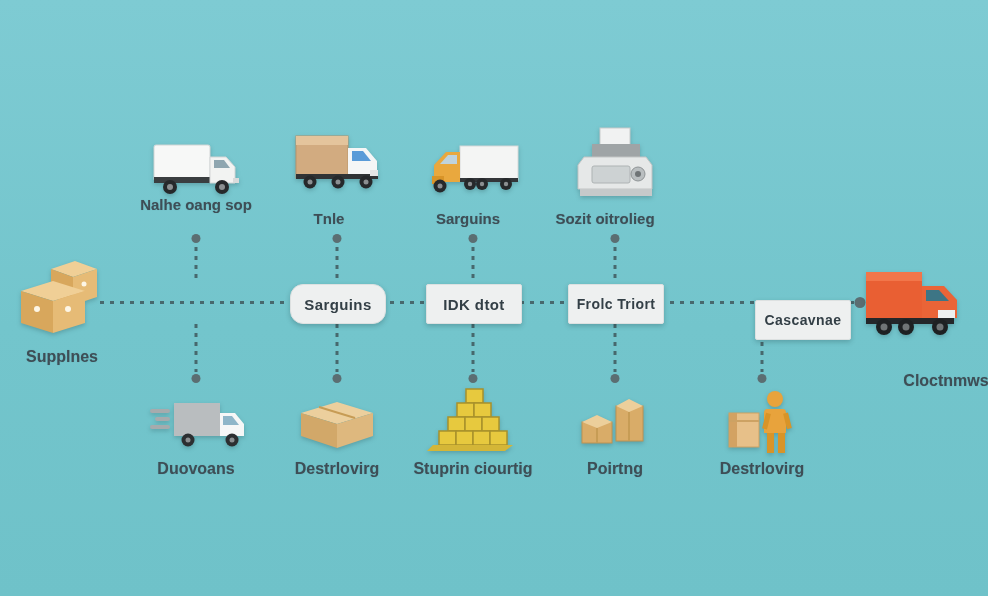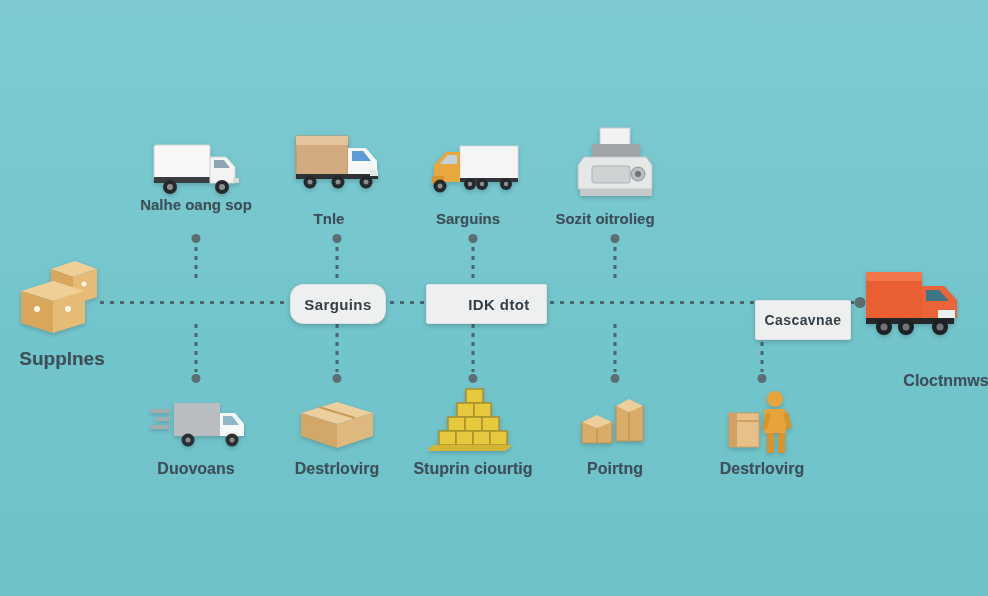--- a/index.html
+++ b/index.html
@@ -45,21 +45,21 @@
       <polygon points="38,12 60,20 60,48 38,40" fill="#d8a75c"></polygon>
       <polygon points="60,20 84,12 84,40 60,48" fill="#e6bb76"></polygon>
       <polygon points="8,34 40,24 72,34 40,44" fill="#f0cf96"></polygon>
       <polygon points="8,34 40,44 40,76 8,66" fill="#d8a75c"></polygon>
       <polygon points="40,44 72,34 72,66 40,76" fill="#e6bb76"></polygon>
       <circle cx="24" cy="52" r="3" fill="#fdf6e6"></circle>
       <circle cx="55" cy="52" r="3" fill="#fdf6e6"></circle>
       <circle cx="71" cy="27" r="2.5" fill="#fdf6e6"></circle>
     </svg>
   </div>
-  <div class="label" style="left:62px;top:348px;font-size:19px;">Supplnes</div>
+  <div class="label" style="left:62px;top:348px;font-size:16px;">Supplnes</div>
 
   <div class="icon-wrap" style="left:858px;top:255px;width:110px;height:96px;">
     <svg width="102" height="78" viewBox="0 0 102 78">
       <rect x="4" y="8" width="56" height="46" fill="#e95f33"></rect>
       <rect x="4" y="8" width="56" height="9" fill="#f2764a"></rect>
       <rect x="4" y="54" width="88" height="6" fill="#24272a"></rect>
       <path d="M60 22 h22 l13 14 v18 h-35 z" fill="#ea6437"></path>
       <path d="M64 26 h13 l10 11 h-23 z" fill="#3d7585"></path>
       <rect x="76" y="46" width="17" height="8" fill="#eef0f0"></rect>
       <circle cx="22" cy="63" r="8" fill="#1e2123"></circle>
@@ -151,21 +151,21 @@
         <circle cx="46" cy="50" r="2.2" fill="#8b8f91"></circle>
       <circle cx="58" cy="50" r="6" fill="#26292b"></circle>
         <circle cx="58" cy="50" r="2.2" fill="#8b8f91"></circle>
       <circle cx="82" cy="50" r="6" fill="#26292b"></circle>
         <circle cx="82" cy="50" r="2.2" fill="#8b8f91"></circle>
     </svg>
   </div>
   <div class="label" style="left:468px;top:210px;">Sarguins</div>
   <div class="dot" style="left:473px;top:234px;"></div>
   <div class="v-line" style="left:473px;top:247px;height:36px;"></div>
-  <div class="node-box" style="left:426px;top:284px;font-size:15px;padding-left:25px;">IDK dtot</div>
+  <div class="node-box" style="left:426px;top:284px;font-size:15px;">IDK dtot</div>
   <div class="v-line" style="left:473px;top:324px;height:48px;"></div>
   <div class="dot" style="left:473px;top:374px;"></div>
   <div class="icon-wrap" style="left:421px;top:384px;width:104px;height:72px;">
     <svg width="100" height="70" viewBox="0 0 100 70">
       <g fill="#e7c93e" stroke="#a8912b" stroke-width="1.5">
         <rect x="43" y="4" width="17" height="14"></rect>
         <rect x="34" y="18" width="17" height="14"></rect>
           <rect x="51" y="18" width="17" height="14"></rect>
         <rect x="25" y="32" width="17" height="14"></rect>
           <rect x="42" y="32" width="17" height="14"></rect>
@@ -187,20 +187,21 @@
       <path d="M16 33 h62 l6 8 v24 h-74 v-24 z" fill="#e6e8e8" stroke="#c2c5c5"></path>
       <rect x="24" y="42" width="38" height="17" rx="2" fill="#cdd2d3" stroke="#aeb3b4"></rect>
       <circle cx="70" cy="50" r="7" fill="#b9bec0" stroke="#8f9496"></circle>
       <circle cx="70" cy="50" r="3" fill="#6f7476"></circle>
       <rect x="12" y="65" width="72" height="7" fill="#c6c9ca"></rect>
     </svg>
   </div>
   <div class="label" style="left:605px;top:210px;">Sozit oitrolieg</div>
   <div class="dot" style="left:615px;top:234px;"></div>
   <div class="v-line" style="left:615px;top:247px;height:36px;"></div>
+  <div class="node-box" style="left:568px;top:284px;">Frolc Triort</div>
   <div class="v-line" style="left:615px;top:324px;height:48px;"></div>
   <div class="dot" style="left:615px;top:374px;"></div>
   <div class="icon-wrap" style="left:571px;top:392px;width:88px;height:62px;">
     <svg width="86" height="60" viewBox="0 0 86 60">
       <rect x="44" y="13" width="27" height="35" fill="#d9ac68" stroke="#bd9252"></rect>
       <polygon points="44,13 57,6 71,13 57,19" fill="#eccf9b"></polygon>
       <line x1="57" y1="19" x2="57" y2="48" stroke="#c79c55" stroke-width="2"></line>
       <rect x="10" y="29" width="30" height="21" fill="#d9ac68" stroke="#bd9252"></rect>
       <polygon points="10,29 25,22 40,29 25,35" fill="#eccf9b"></polygon>
       <line x1="25" y1="35" x2="25" y2="50" stroke="#c79c55" stroke-width="2"></line>

